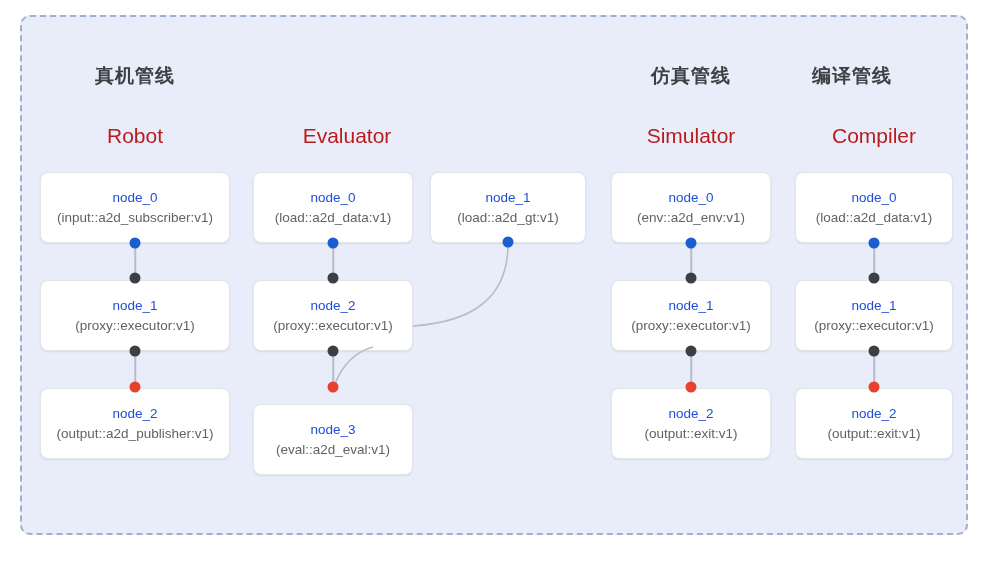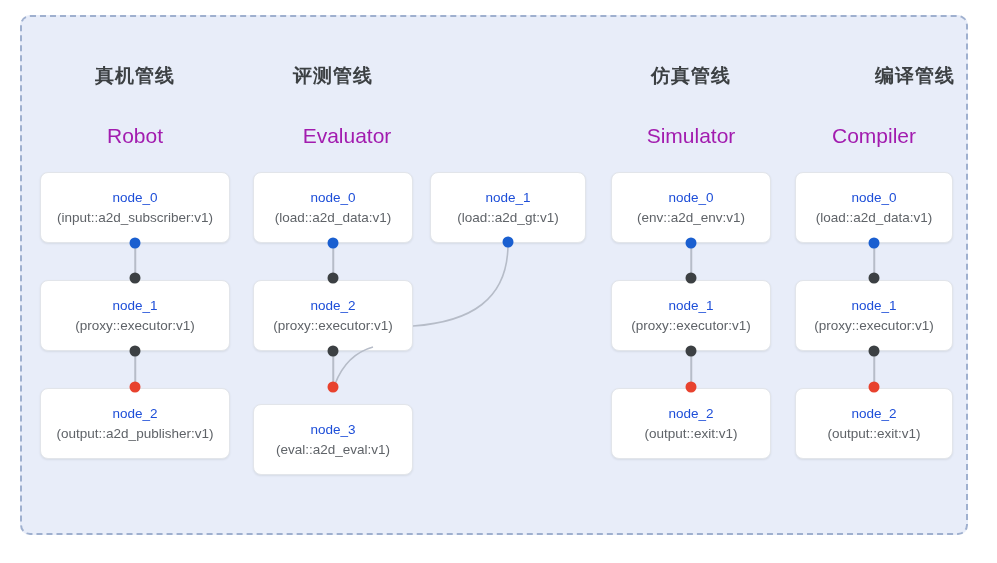--- a/index.html
+++ b/index.html
@@ -39,21 +39,21 @@
     font-weight: bold;
     color: #3c4043;
     letter-spacing: 1px;
     white-space: nowrap;
   }
   .col-title-en {
     position: absolute;
     text-align: center;
     font-size: 21px;
     font-weight: normal;
-    color: #a21caf;
+    color: #b91c1c;
     white-space: nowrap;
   }
   
   .node-box {
     position: absolute;
     box-sizing: border-box;
     background: #ffffff;
     border: 1px solid #e2e5ea;
     border-radius: 8px;
     box-shadow: 0 1px 2px rgba(60,64,67,0.10);
@@ -128,21 +128,20 @@
   </div>
   <div class="port port-black" style="left:135px; top:351px;"></div>
   <div class="link-v" style="left:135px; top:351px; height:36px;"></div>
   <div class="port port-red" style="left:135px; top:387px;"></div>
 
   <div class="node-box" style="left:40px; top:388px; width:190px; height:71px;">
     <div class="node-name">node_2</div>
     <div class="node-type">(output::a2d_publisher:v1)</div>
   </div>
 
-  <div class="col-title-cn" style="left:253px; top:63px; width:160px;">评测管线</div>
   <div class="col-title-en" style="left:267px; top:124px; width:160px;">Evaluator</div>
 
   <div class="node-box" style="left:253px; top:172px; width:160px; height:71px;">
     <div class="node-name">node_0</div>
     <div class="node-type">(load::a2d_data:v1)</div>
   </div>
   <div class="port port-in-blue" style="left:333px; top:243px;"></div>
   <div class="link-v" style="left:333px; top:243px; height:35px;"></div>
   <div class="port port-black" style="left:333px; top:278px;"></div>
 
@@ -182,21 +181,21 @@
   </div>
   <div class="port port-black" style="left:691px; top:351px;"></div>
   <div class="link-v" style="left:691px; top:351px; height:36px;"></div>
   <div class="port port-red" style="left:691px; top:387px;"></div>
 
   <div class="node-box" style="left:611px; top:388px; width:160px; height:71px;">
     <div class="node-name">node_2</div>
     <div class="node-type">(output::exit:v1)</div>
   </div>
 
-  <div class="col-title-cn" style="left:836px; top:63px; width:158px;">编译管线</div>
+  <div class="col-title-cn" style="left:773px; top:63px; width:158px;">编译管线</div>
   <div class="col-title-en" style="left:795px; top:124px; width:158px;">Compiler</div>
 
   <div class="node-box" style="left:795px; top:172px; width:158px; height:71px;">
     <div class="node-name">node_0</div>
     <div class="node-type">(load::a2d_data:v1)</div>
   </div>
   <div class="port port-in-blue" style="left:874px; top:243px;"></div>
   <div class="link-v" style="left:874px; top:243px; height:35px;"></div>
   <div class="port port-black" style="left:874px; top:278px;"></div>
 

